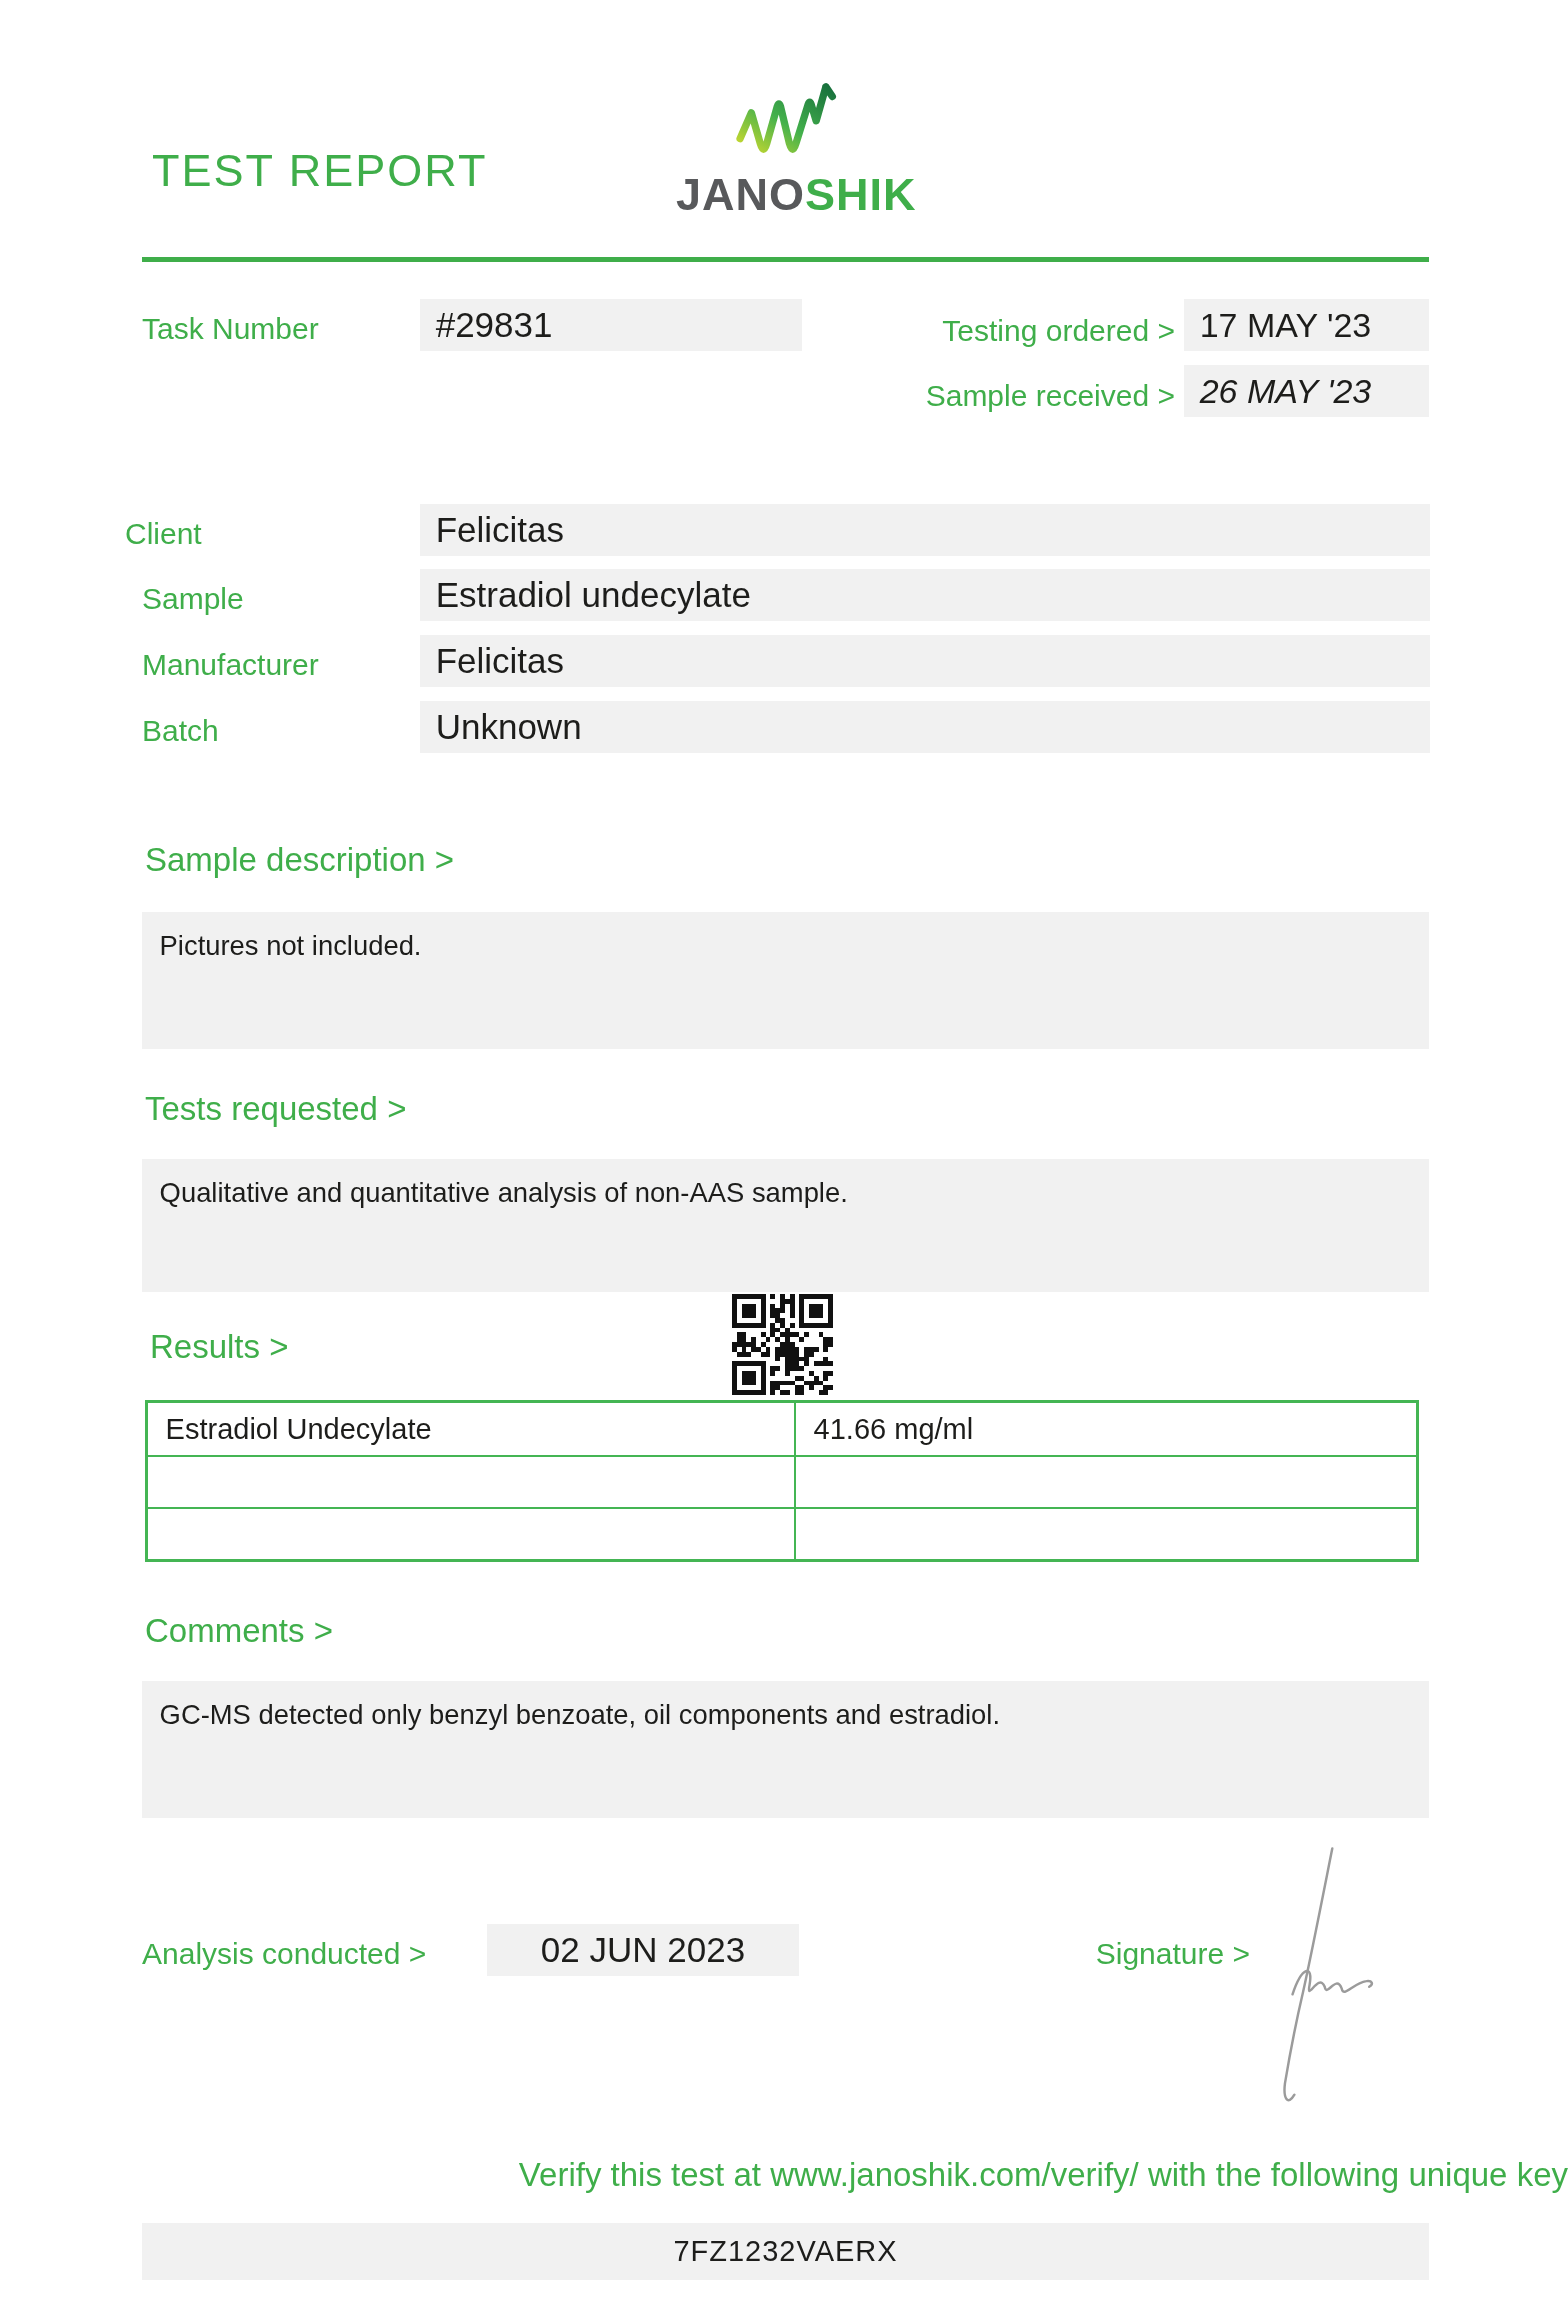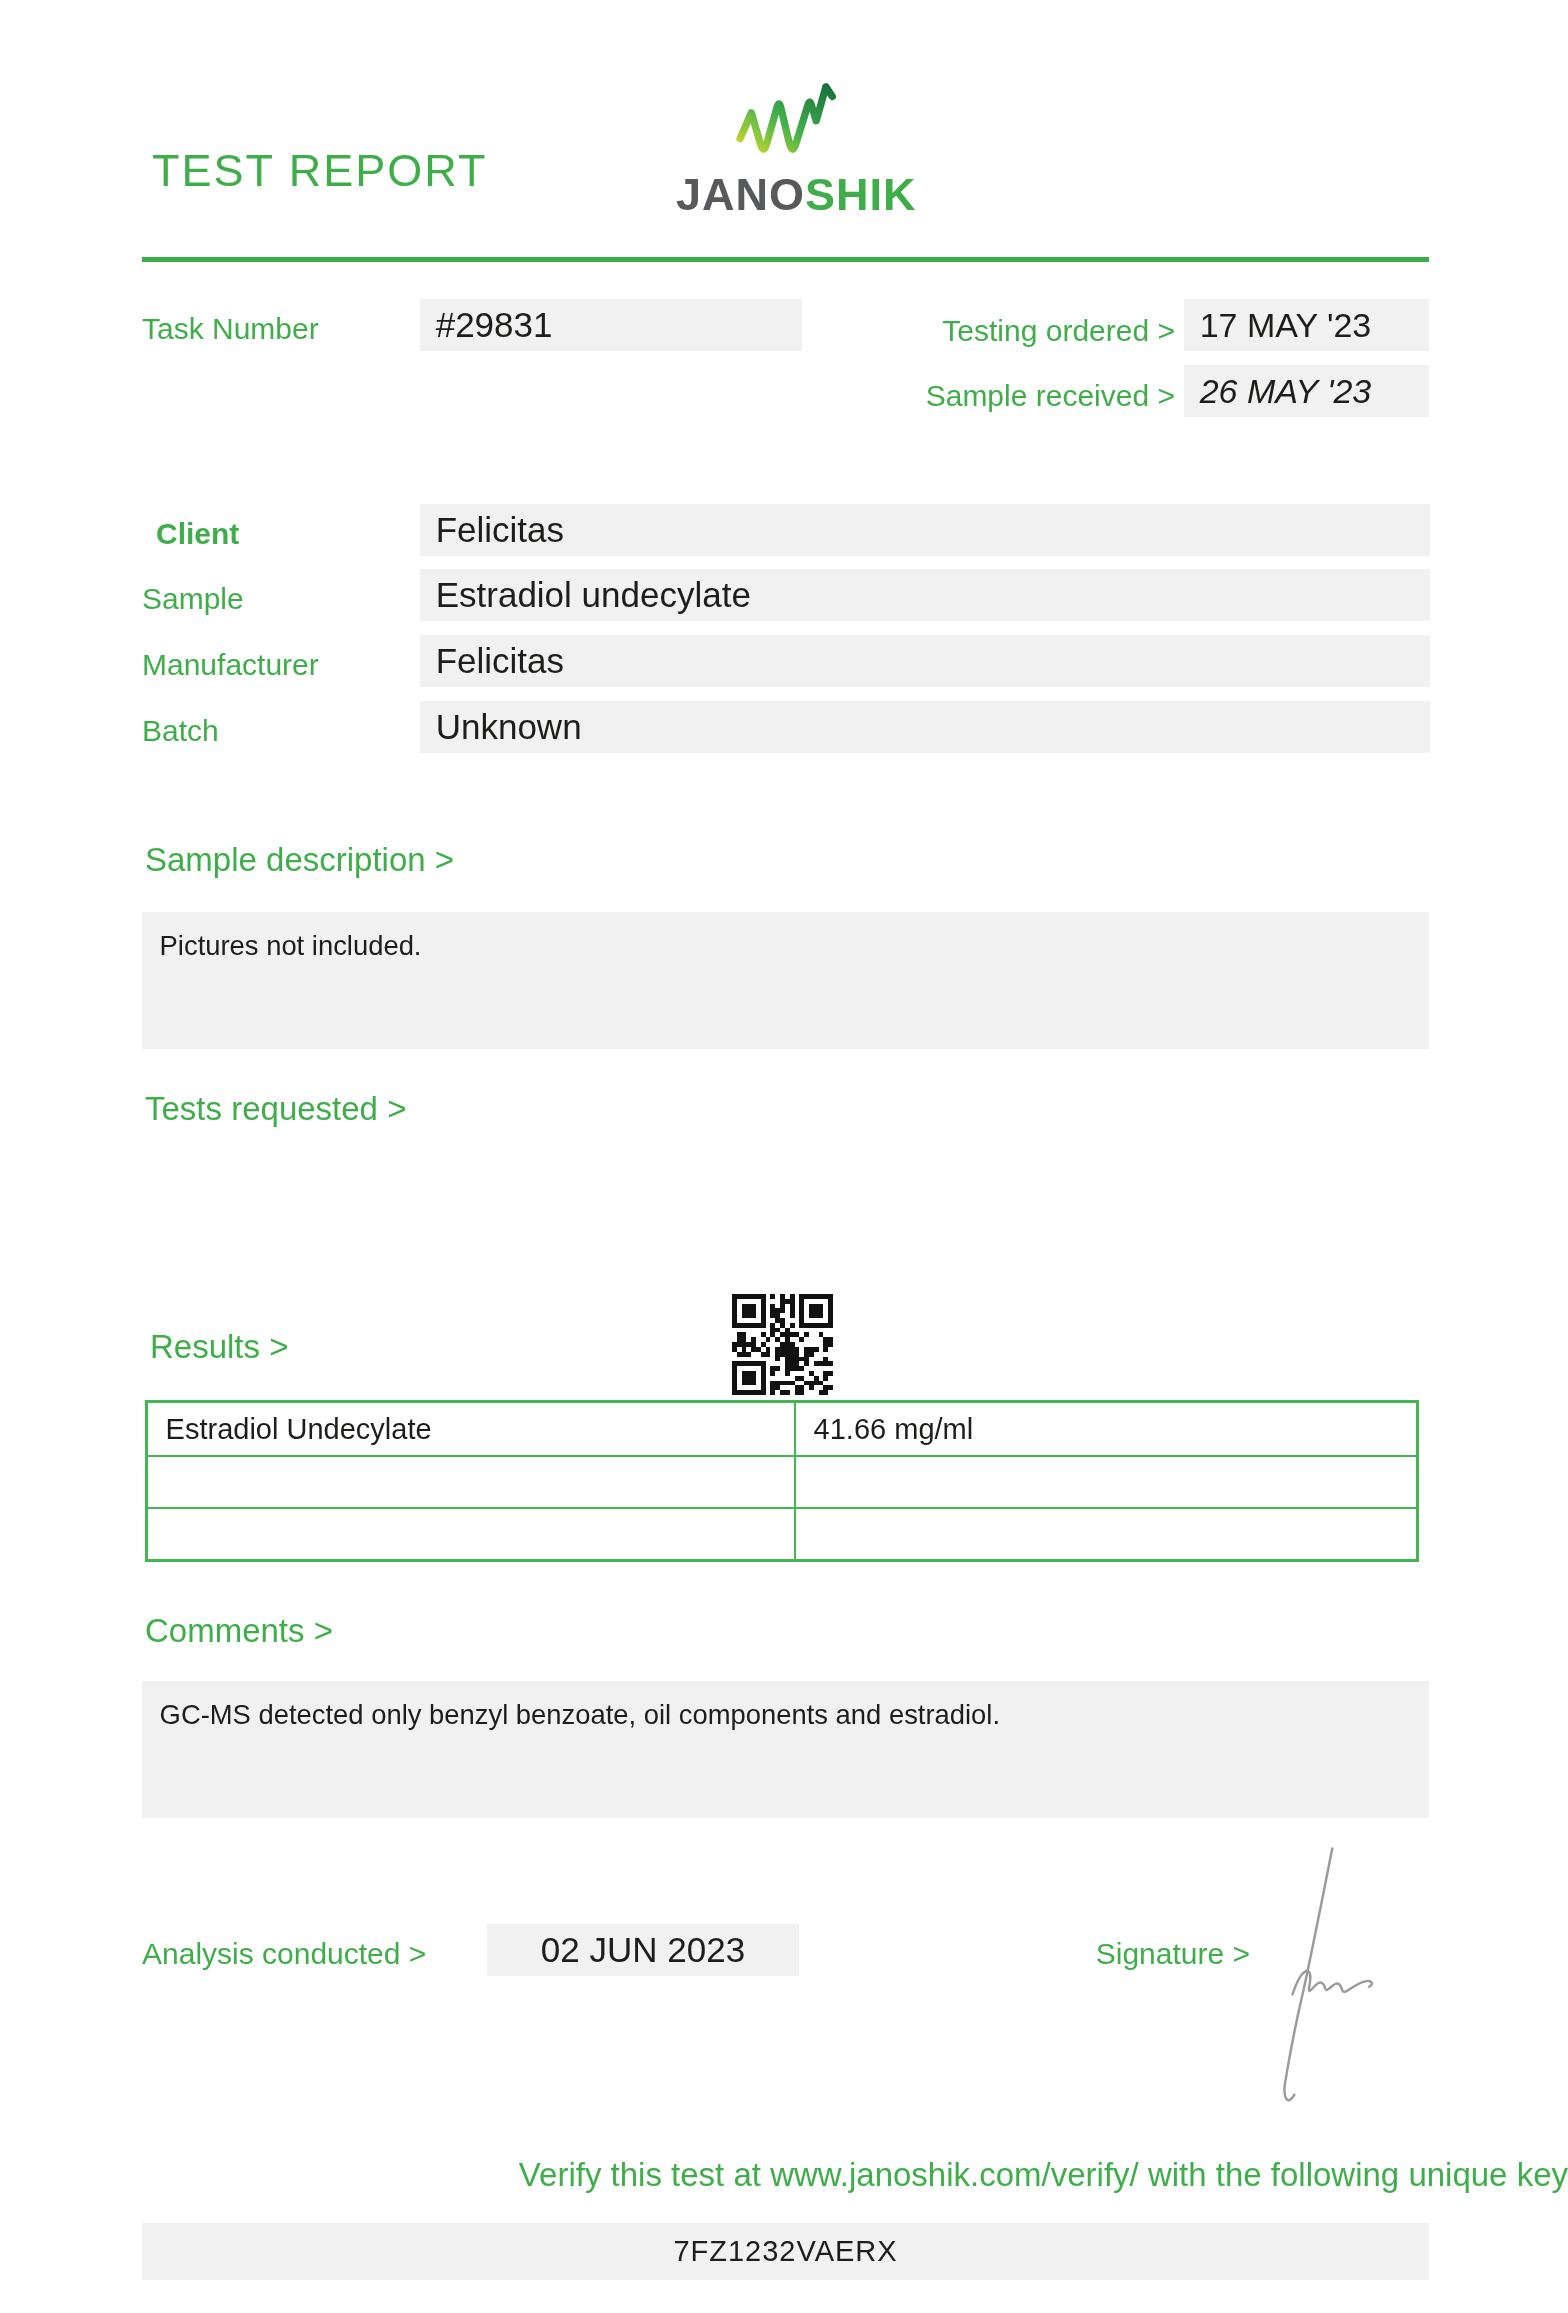--- a/index.html
+++ b/index.html
@@ -89,38 +89,41 @@
 
   <div class="abs lbl" style="left:142px;top:312px;">Task Number</div>
   <div class="abs valbox" style="left:420px;top:299px;width:382px;height:52px;">#29831</div>
 
   <div class="abs lbl lbl-right" style="left:863px;top:314px;width:312px;">Testing ordered  &gt;</div>
   <div class="abs valbox" style="left:1184px;top:299px;width:245px;height:52px;font-size:34px;">17 MAY '23</div>
 
   <div class="abs lbl lbl-right" style="left:863px;top:379px;width:312px;">Sample received &gt;</div>
   <div class="abs valbox" style="left:1184px;top:365px;width:245px;height:52px;font-size:34px;font-style:italic;">26 MAY '23</div>
 
-  <div class="abs lbl" style="left:156px;top:517px;font-weight:bold;">Client</div>
+  <div class="abs lbl" style="left:125px;top:517px;">Client</div>
   <div class="abs valbox" style="left:420px;top:504px;width:1010px;height:52px;">Felicitas</div>
 
   <div class="abs lbl" style="left:142px;top:582px;">Sample</div>
   <div class="abs valbox" style="left:420px;top:569px;width:1010px;height:52px;">Estradiol undecylate</div>
 
   <div class="abs lbl" style="left:142px;top:648px;">Manufacturer</div>
   <div class="abs valbox" style="left:420px;top:635px;width:1010px;height:52px;">Felicitas</div>
 
   <div class="abs lbl" style="left:142px;top:714px;">Batch</div>
   <div class="abs valbox" style="left:420px;top:701px;width:1010px;height:52px;">Unknown</div>
 
   <div class="abs sec-title" style="left:145px;top:841px;">Sample description &gt;</div>
   <div class="abs secbox" style="left:142px;top:912px;width:1287px;height:137px;">
     <span>Pictures not included.</span>
   </div>
 
   <div class="abs sec-title" style="left:145px;top:1090px;">Tests requested &gt;</div>
+  <div class="abs secbox" style="left:142px;top:1159px;width:1287px;height:133px;">
+    <span>Qualitative and quantitative analysis of non-AAS sample.</span>
+  </div>
 
   <svg class="abs" style="left:732px;top:1294px;" width="101" height="101" viewBox="0 0 21 21" shape-rendering="crispEdges" fill="var(--qr)">
       <path fill-rule="evenodd" d="M0 0h7v7h-7z M1 1h5v5h-5z M2 2h3v3h-3z"></path>
       <path fill-rule="evenodd" d="M14 0h7v7h-7z M15 1h5v5h-5z M16 2h3v3h-3z"></path>
       <path fill-rule="evenodd" d="M0 14h7v7h-7z M1 15h5v5h-5z M2 16h3v3h-3z"></path>
       <rect x="8" y="6" width="1" height="1"></rect>
       <rect x="6" y="8" width="1" height="1"></rect>
       <rect x="10" y="6" width="1" height="1"></rect>
       <rect x="6" y="10" width="1" height="1"></rect>
       <rect x="12" y="6" width="1" height="1"></rect>

